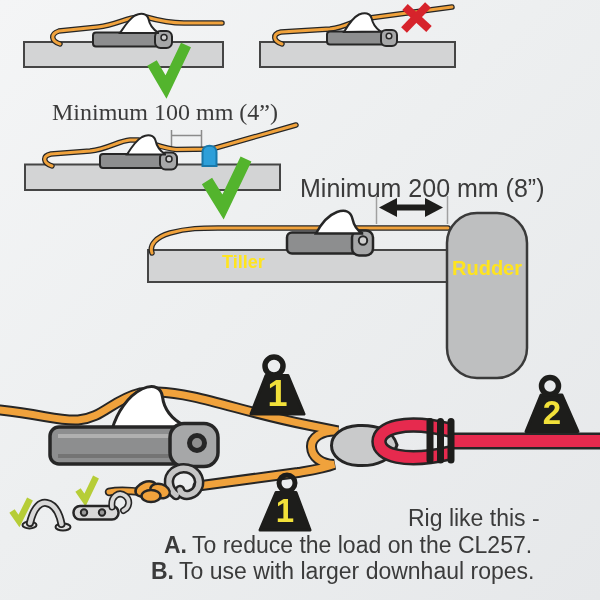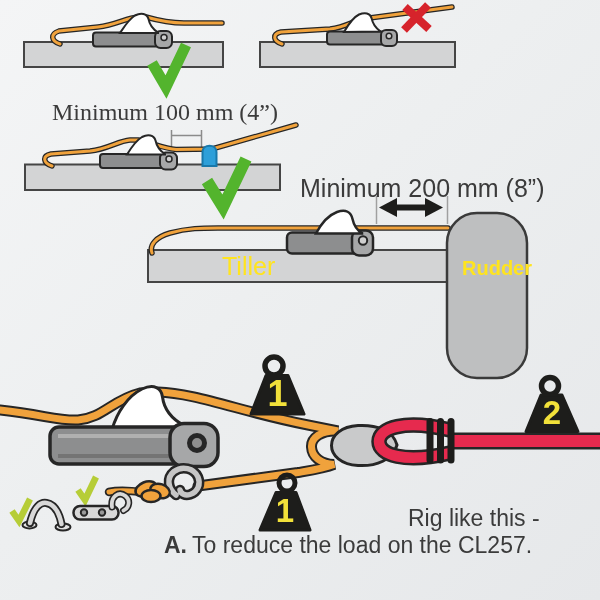--- a/index.html
+++ b/index.html
@@ -11,22 +11,22 @@
     position:relative;width:600px;height:600px;
     background:linear-gradient(135deg,var(--background-from,#f4f5f6) 0%,#edeff0 45%,var(--background-to,#e6e8ea) 100%);
   }
   .stage svg{position:absolute;left:0;top:0;}
   .lbl{
     position:absolute;color:var(--text-dark,#3b3b3b);white-space:nowrap;
     font-family:"Liberation Sans","DejaVu Sans",sans-serif;
   }
   .min100{left:30px;top:99px;width:270px;text-align:center;font-size:24px;font-family:Liberation Serif, serif;}
   .min200{left:300px;top:174px;width:228px;text-align:center;font-size:25px;}
-  .tiller{left:222px;top:252px;font-size:25px;font-weight:normal;color:var(--label-yellow,#ffe41e);}
-  .rudder{left:447px;top:257px;width:80px;text-align:center;font-size:20px;font-weight:bold;color:var(--label-yellow,#ffe41e);padding-left:10px;}
+  .tiller{left:222px;top:252px;font-size:18px;font-weight:bold;color:var(--label-yellow,#ffe41e);}
+  .rudder{left:447px;top:257px;width:80px;text-align:center;font-size:20px;font-weight:bold;color:var(--label-yellow,#ffe41e);}
   .cap{font-size:23px;}
   .cap b{margin-right:5px;}
   .rig{left:408px;top:505px;}
   .lineA{left:164px;top:532px;}
   .lineB{left:151px;top:558px;}
   .wnum{
     position:absolute;color:var(--number-yellow,#f2e13a);font-weight:bold;text-align:center;
     font-family:"Liberation Sans","DejaVu Sans",sans-serif;
   }
   .w1top{left:251px;top:374px;width:53px;font-size:36px;line-height:40px;}
@@ -188,14 +188,15 @@
 <div class="lbl min200">Minimum 200 mm (8”)</div>
 <div class="lbl tiller">Tiller</div>
 <div class="lbl rudder">Rudder</div>
 
 <div class="wnum w1top">1</div>
 <div class="wnum w2">2</div>
 <div class="wnum w1bot">1</div>
 
 <div class="lbl cap rig">Rig like this -</div>
 <div class="lbl cap lineA"><b>A.</b><span>To reduce the load on the CL257.</span></div>
+<div class="lbl cap lineB"><b>B.</b><span>To use with larger downhaul ropes.</span></div>
 
 </div>
 
 </body></html>

